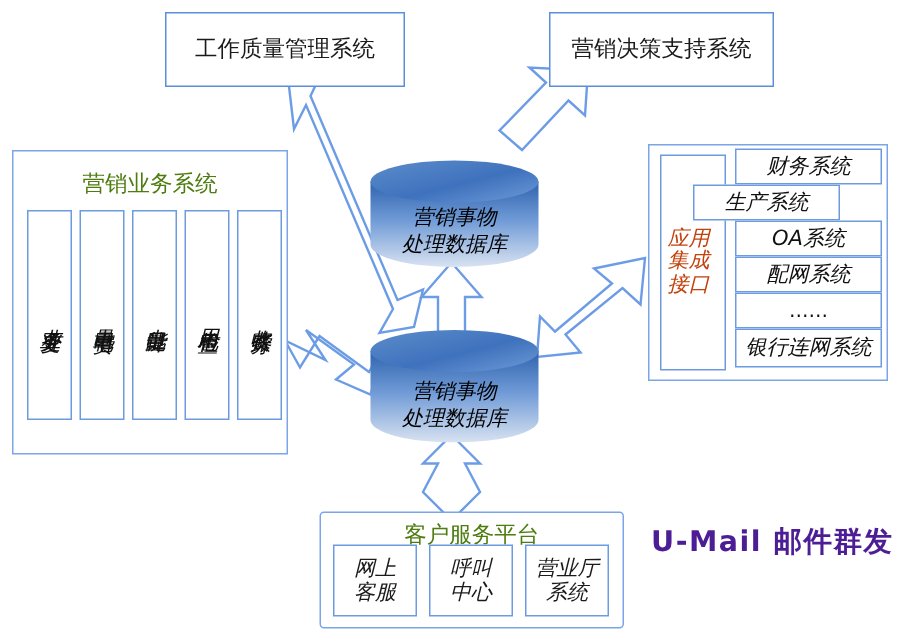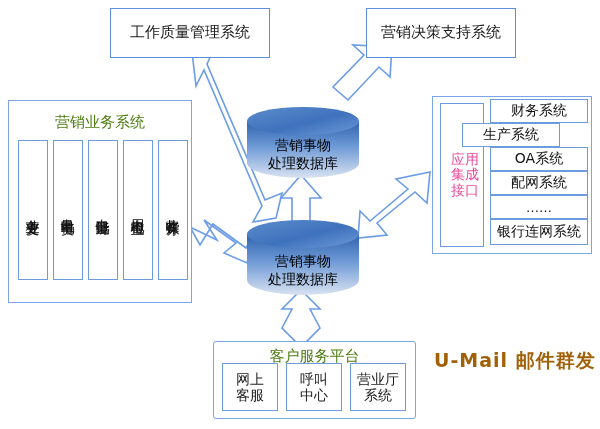--- a/index.html
+++ b/index.html
@@ -53,22 +53,22 @@
     align-items: center;
     justify-content: center;
     letter-spacing: 1px;
     color: #111;
   }
   .vlabel {
     position: absolute;
     display: flex;
     align-items: center;
     justify-content: center;
-    text-align: right;
-    color: #ec4899;
+    text-align: left;
+    color: #c2410c;
     line-height: 1.1;
   }
   .cyl {
     position: absolute;
   }
   .cyl-label {
     position: absolute;
     width: 100%;
     text-align: center;
     color: #000000;
@@ -77,21 +77,21 @@
   }
   .svg-layer {
     position: absolute;
     left: 0;
     top: 0;
     width: 600px;
     height: 429px;
   }
   .wm {
     position: absolute;
-    color: #a16207;
+    color: #4c1d95;
     white-space: nowrap;
   }
   .wm-main {
     font-size: 19px;
     font-weight: bold;
     letter-spacing: 1px;
   }
   .wm-sub {
     font-size: 15px;
   }
@@ -99,21 +99,21 @@
     position: absolute;
     border: 1.2px solid #6d9be0;
     background: #fff;
     box-sizing: border-box;
     display: flex;
     align-items: center;
     justify-content: center;
     color: #111;
   }
   .fs15 { font-size: 15px; }
-  .fs14 { font-size: 14px; }
+  .fs14 { font-size: 14px; font-style: italic; }
   .fs13 { font-size: 13px; }
 </style>
 </head>
 <body>
 
 <div id="canvas">
 
   <svg class="svg-layer" viewBox="0 0 600 429">
     <g fill="#ffffff" stroke="#6c9ce6" stroke-width="1.6" stroke-linejoin="miter">
 

